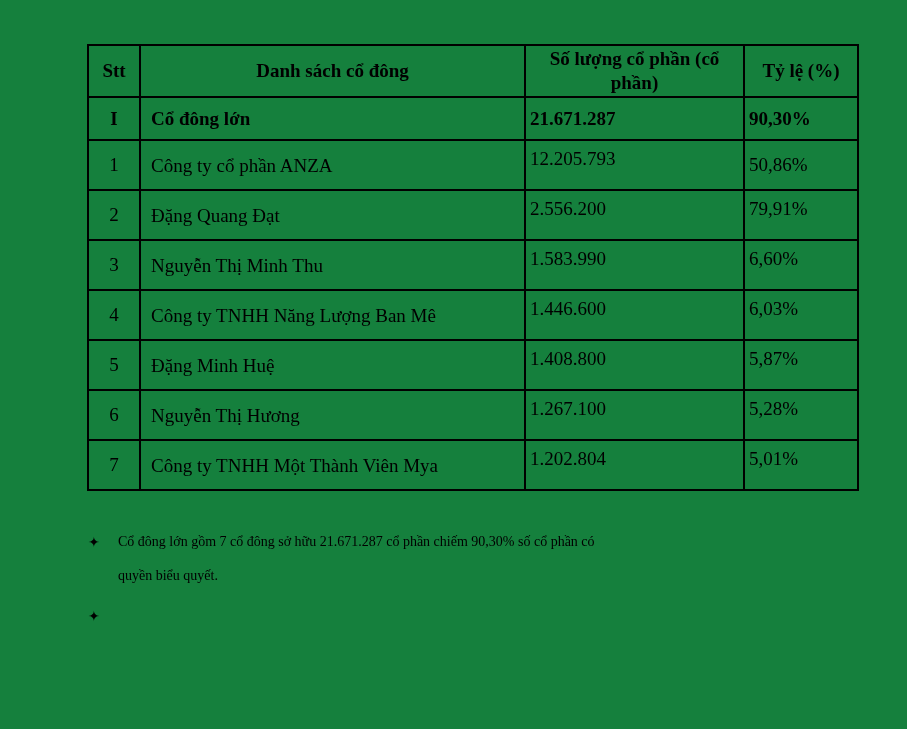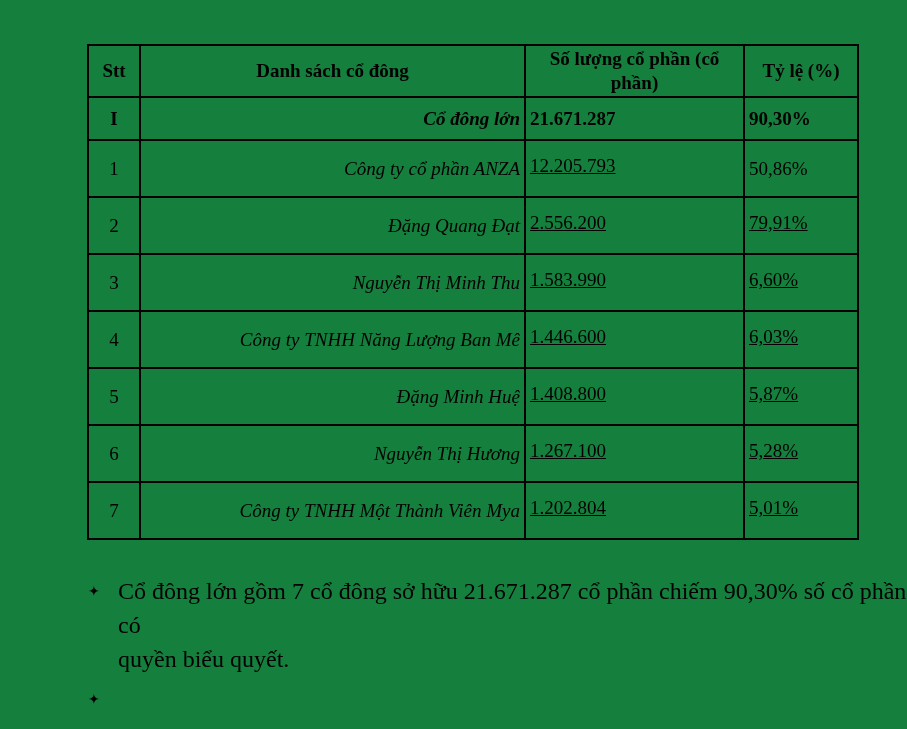--- a/index.html
+++ b/index.html
@@ -39,41 +39,41 @@
     text-align: center;
     white-space: pre-line;
     height: 48px;
     line-height: 24px;
     padding: 1px 4px;
   }
   tbody td { height: 41px; }
   tr.row-tall td { height: 51px; }
   tr.row-group td { font-weight: bold; }
   td.stt  { text-align: center; }
-  td.name { text-align: right; padding-left: 10px; line-height: 25px; font-style: italic; }
+  td.name { text-align: left; padding-left: 10px; line-height: 25px; }
   td.num  { }
   td.pct  { text-align: left; }
-  td.vt   { vertical-align: top; padding-top: 14px; text-decoration: underline; }
+  td.vt   { vertical-align: top; padding-top: 7px; }
   .notes {
     margin: 34px 0 0 88px;
   }
   .note {
     display: flex;
     align-items: flex-start;
     margin-bottom: 6px;
   }
   .bullet {
     width: 30px;
     flex: 0 0 30px;
     font-family: "DejaVu Sans", sans-serif;
     font-size: 14px;
     line-height: 34px;
   }
   .note-text {
-    font-size: 24px;
+    font-size: 14px;
     line-height: 34px;
     white-space: pre-line;
     max-width: 792px;
   }
 </style>
 </head>
 <body>
 
 <div class="page">
 

